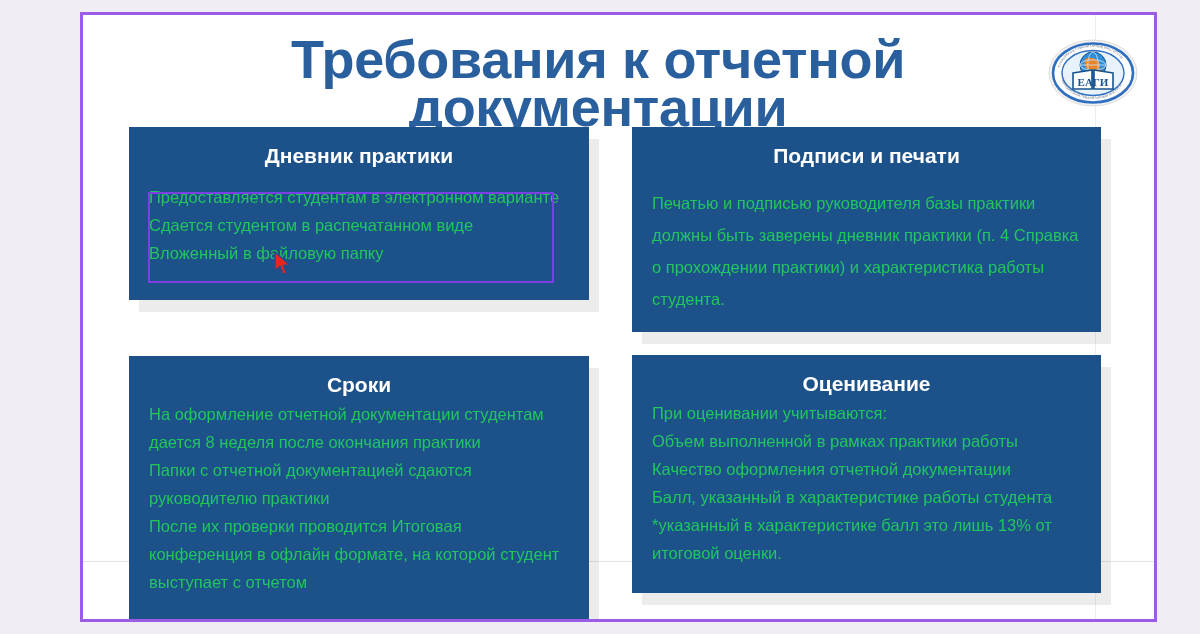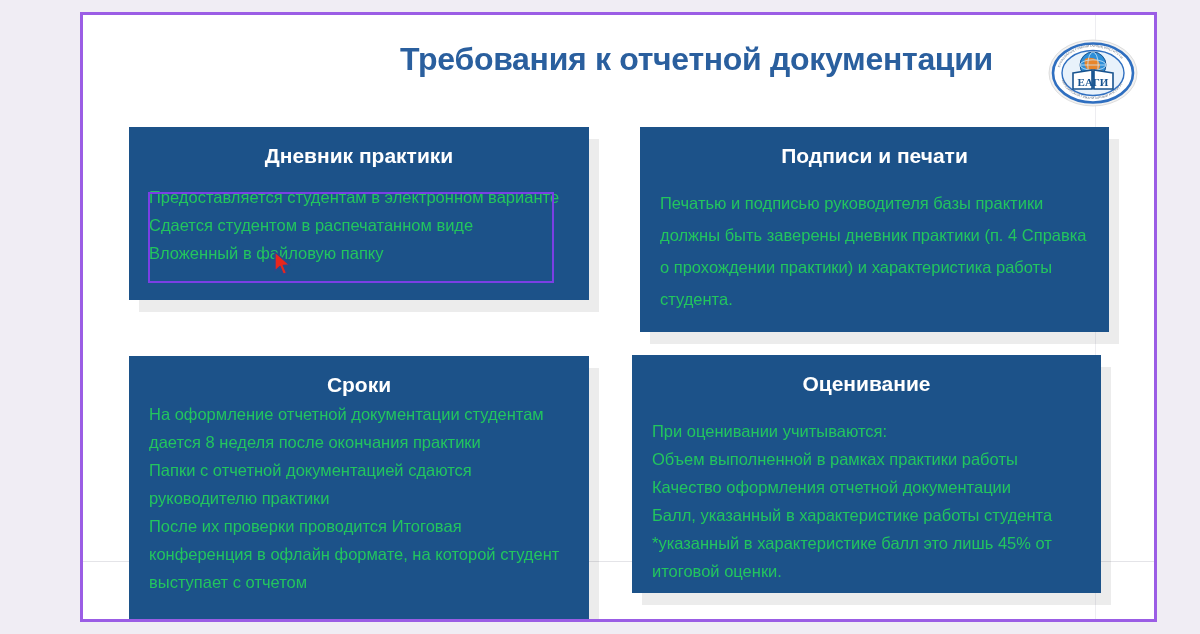--- a/index.html
+++ b/index.html
@@ -49,22 +49,22 @@
     background: #ededf1;
   }
   .guide-vert.v1 { left: 1012px; }
 
   
   #slide-title {
     position: absolute;
     left: 120px;
     top: 20px;
     width: 790px;
-    text-align: right;
-    font-size: 32px;
+    text-align: center;
+    font-size: 54px;
     line-height: 48px;
     font-weight: bold;
     color: #2a5f9e;
     letter-spacing: -0.3px;
   }
 
   
   #logo {
     position: absolute;
     left: 964px;
@@ -92,28 +92,28 @@
   }
 
   .card-body {
     font-size: 16.5px;
     line-height: 28px;
     color: #22c55e;
     white-space: pre-line;
   }
 
   #card-diary     { left: 46px;  top: 112px; width: 460px; height: 173px; }
-  #card-signature { left: 549px; top: 112px; width: 469px; height: 205px; margin-left: 8px; }
+  #card-signature { left: 549px; top: 112px; width: 469px; height: 205px; }
   #card-deadlines { left: 46px;  top: 341px; width: 460px; height: 300px; }
   #card-grading   { left: 549px; top: 340px; width: 469px; height: 238px; }
 
   #card-diary .card-title     { margin-bottom: 14px; }
   #card-signature .card-title { margin-bottom: 18px; }
   #card-deadlines .card-title { margin-bottom: 2px; }
-  #card-grading .card-title   { margin-bottom: 20px; }
+  #card-grading .card-title   { margin-bottom: 2px; }
 
   #card-signature .card-body { line-height: 32px; }
 
   
   #selection-box {
     position: absolute;
     left: 148px;
     top: 192px;
     width: 406px;
     height: 91px;
@@ -191,21 +191,21 @@
 После их проверки проводится Итоговая конференция в офлайн формате, на которой студент выступает с отчетом</div>
     </div>
 
     <div class="card" id="card-grading">
       <div class="card-title">Оценивание</div>
       <div class="card-body">При оценивании учитываются:
 Объем выполненной в рамках практики работы
 Качество оформления отчетной документации
 Балл, указанный в характеристике работы студента</div>
       <span class="spacer"></span>
-      <div class="card-body">*указанный в характеристике балл это лишь 45% от итоговой оценки.</div>
+      <div class="card-body">*указанный в характеристике балл это лишь 13% от итоговой оценки.</div>
     </div>
 
   </div>
 
   <div id="selection-box"></div>
 
   <div id="mouse-cursor">
     <svg viewBox="0 0 18 26" width="18" height="26" aria-hidden="true">
       <path d="M1 1 L1 20 L6 15.5 L9.3 23.5 L12.6 22 L9.4 14.4 L15.6 14 Z" fill="#e8261c" stroke="#2a4a8a" stroke-width="1.4" stroke-linejoin="round"></path>
     </svg>

